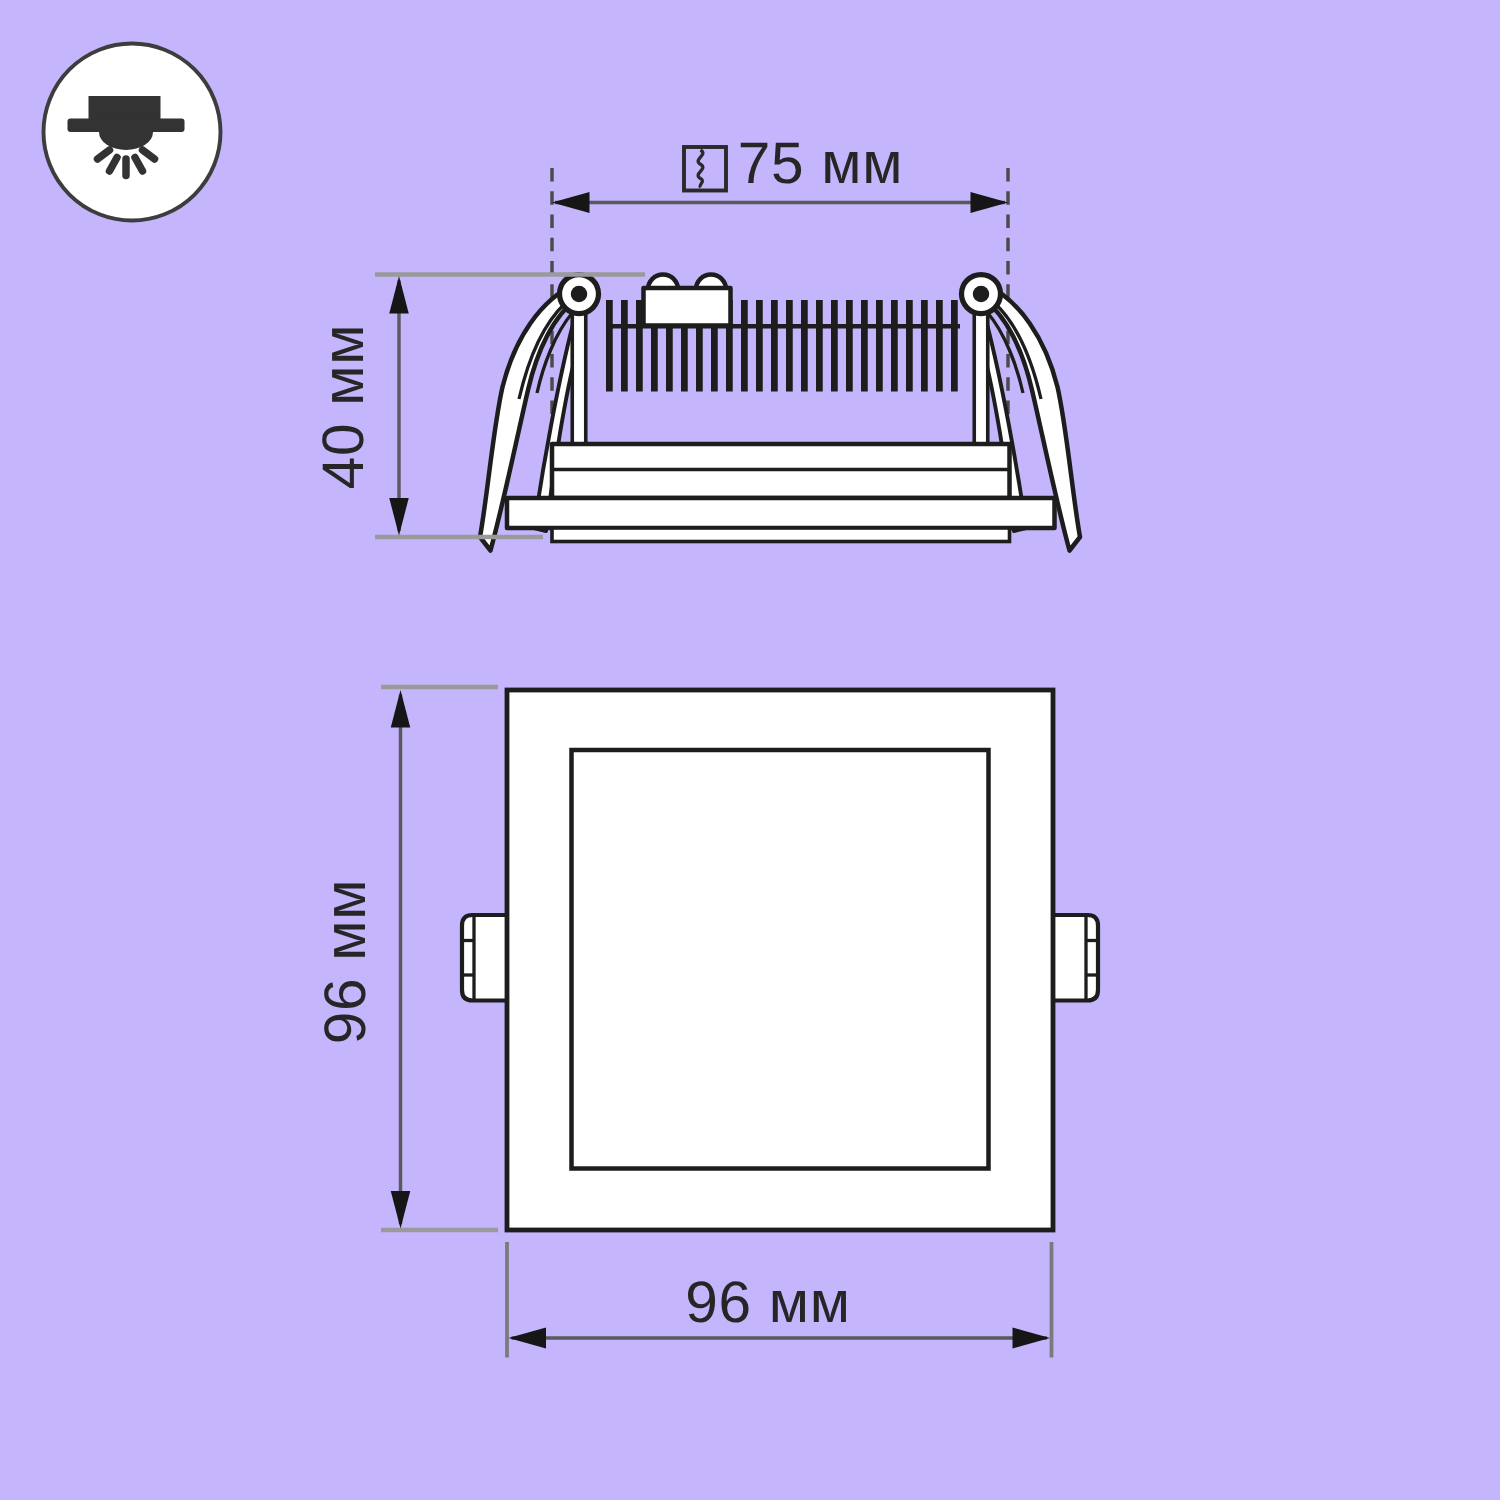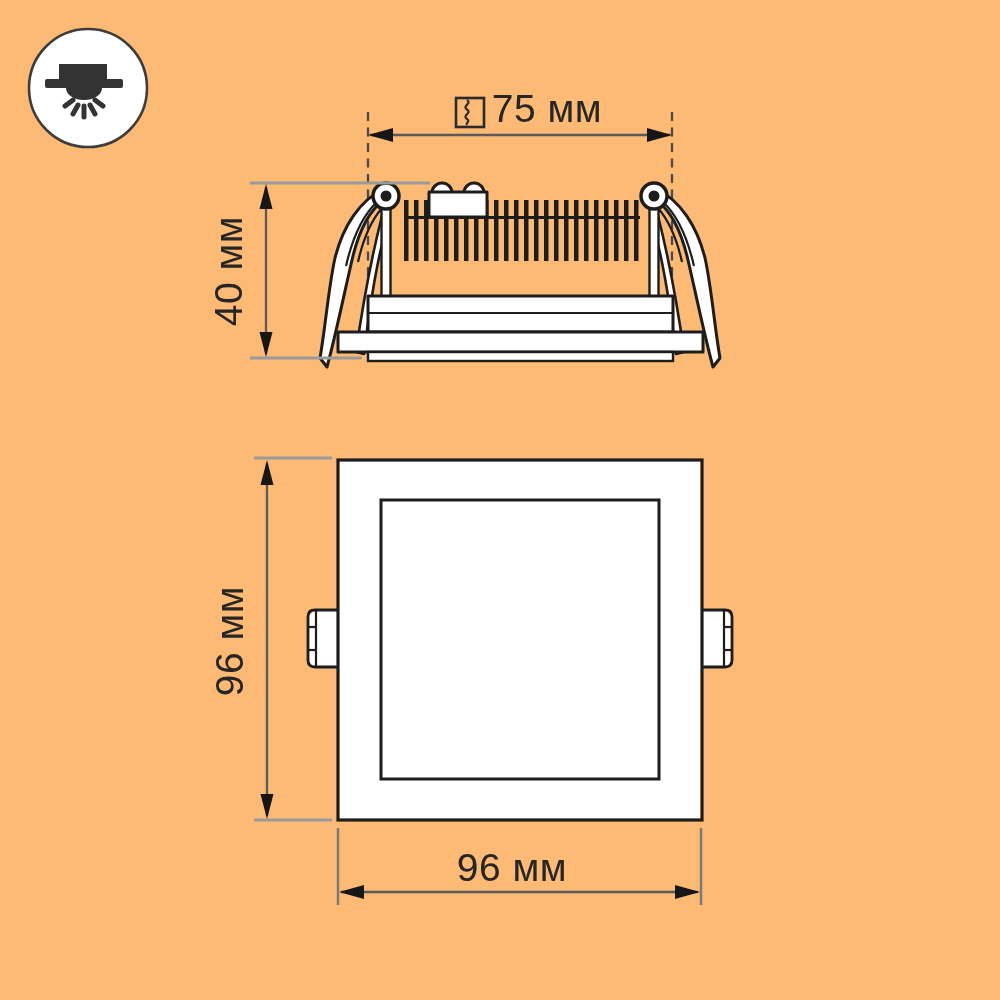--- a/index.html
+++ b/index.html
@@ -1,16 +1,16 @@
 <!DOCTYPE html>
 <html><head>
 <meta charset="utf-8">
 <style>
   html,body{margin:0;padding:0;background:#ffffff;}
-  #canvas{position:relative;width:1000px;height:1000px;background:#fdba74;overflow:hidden;}
+  #canvas{position:relative;width:1000px;height:1000px;background:#c4b5fd;overflow:hidden;}
   svg{position:absolute;left:0;top:0;}
   text{font-family:"Liberation Sans","DejaVu Sans",sans-serif;fill:#262626;font-size:39px;letter-spacing:0.5px;}
   .draw{fill:#ffffff;stroke:#1d1d1d;stroke-width:3;stroke-linejoin:round;}
   .thin{fill:none;stroke:#1d1d1d;stroke-width:2.2;}
   .dim{stroke:#5a5a5a;stroke-width:2.3;fill:none;}
   .ext{stroke:#9a9a9a;stroke-width:3;fill:none;}
   .arrow{fill:#161616;stroke:none;}
   .dark{fill:#333333;stroke:none;}
 </style>
 </head>

